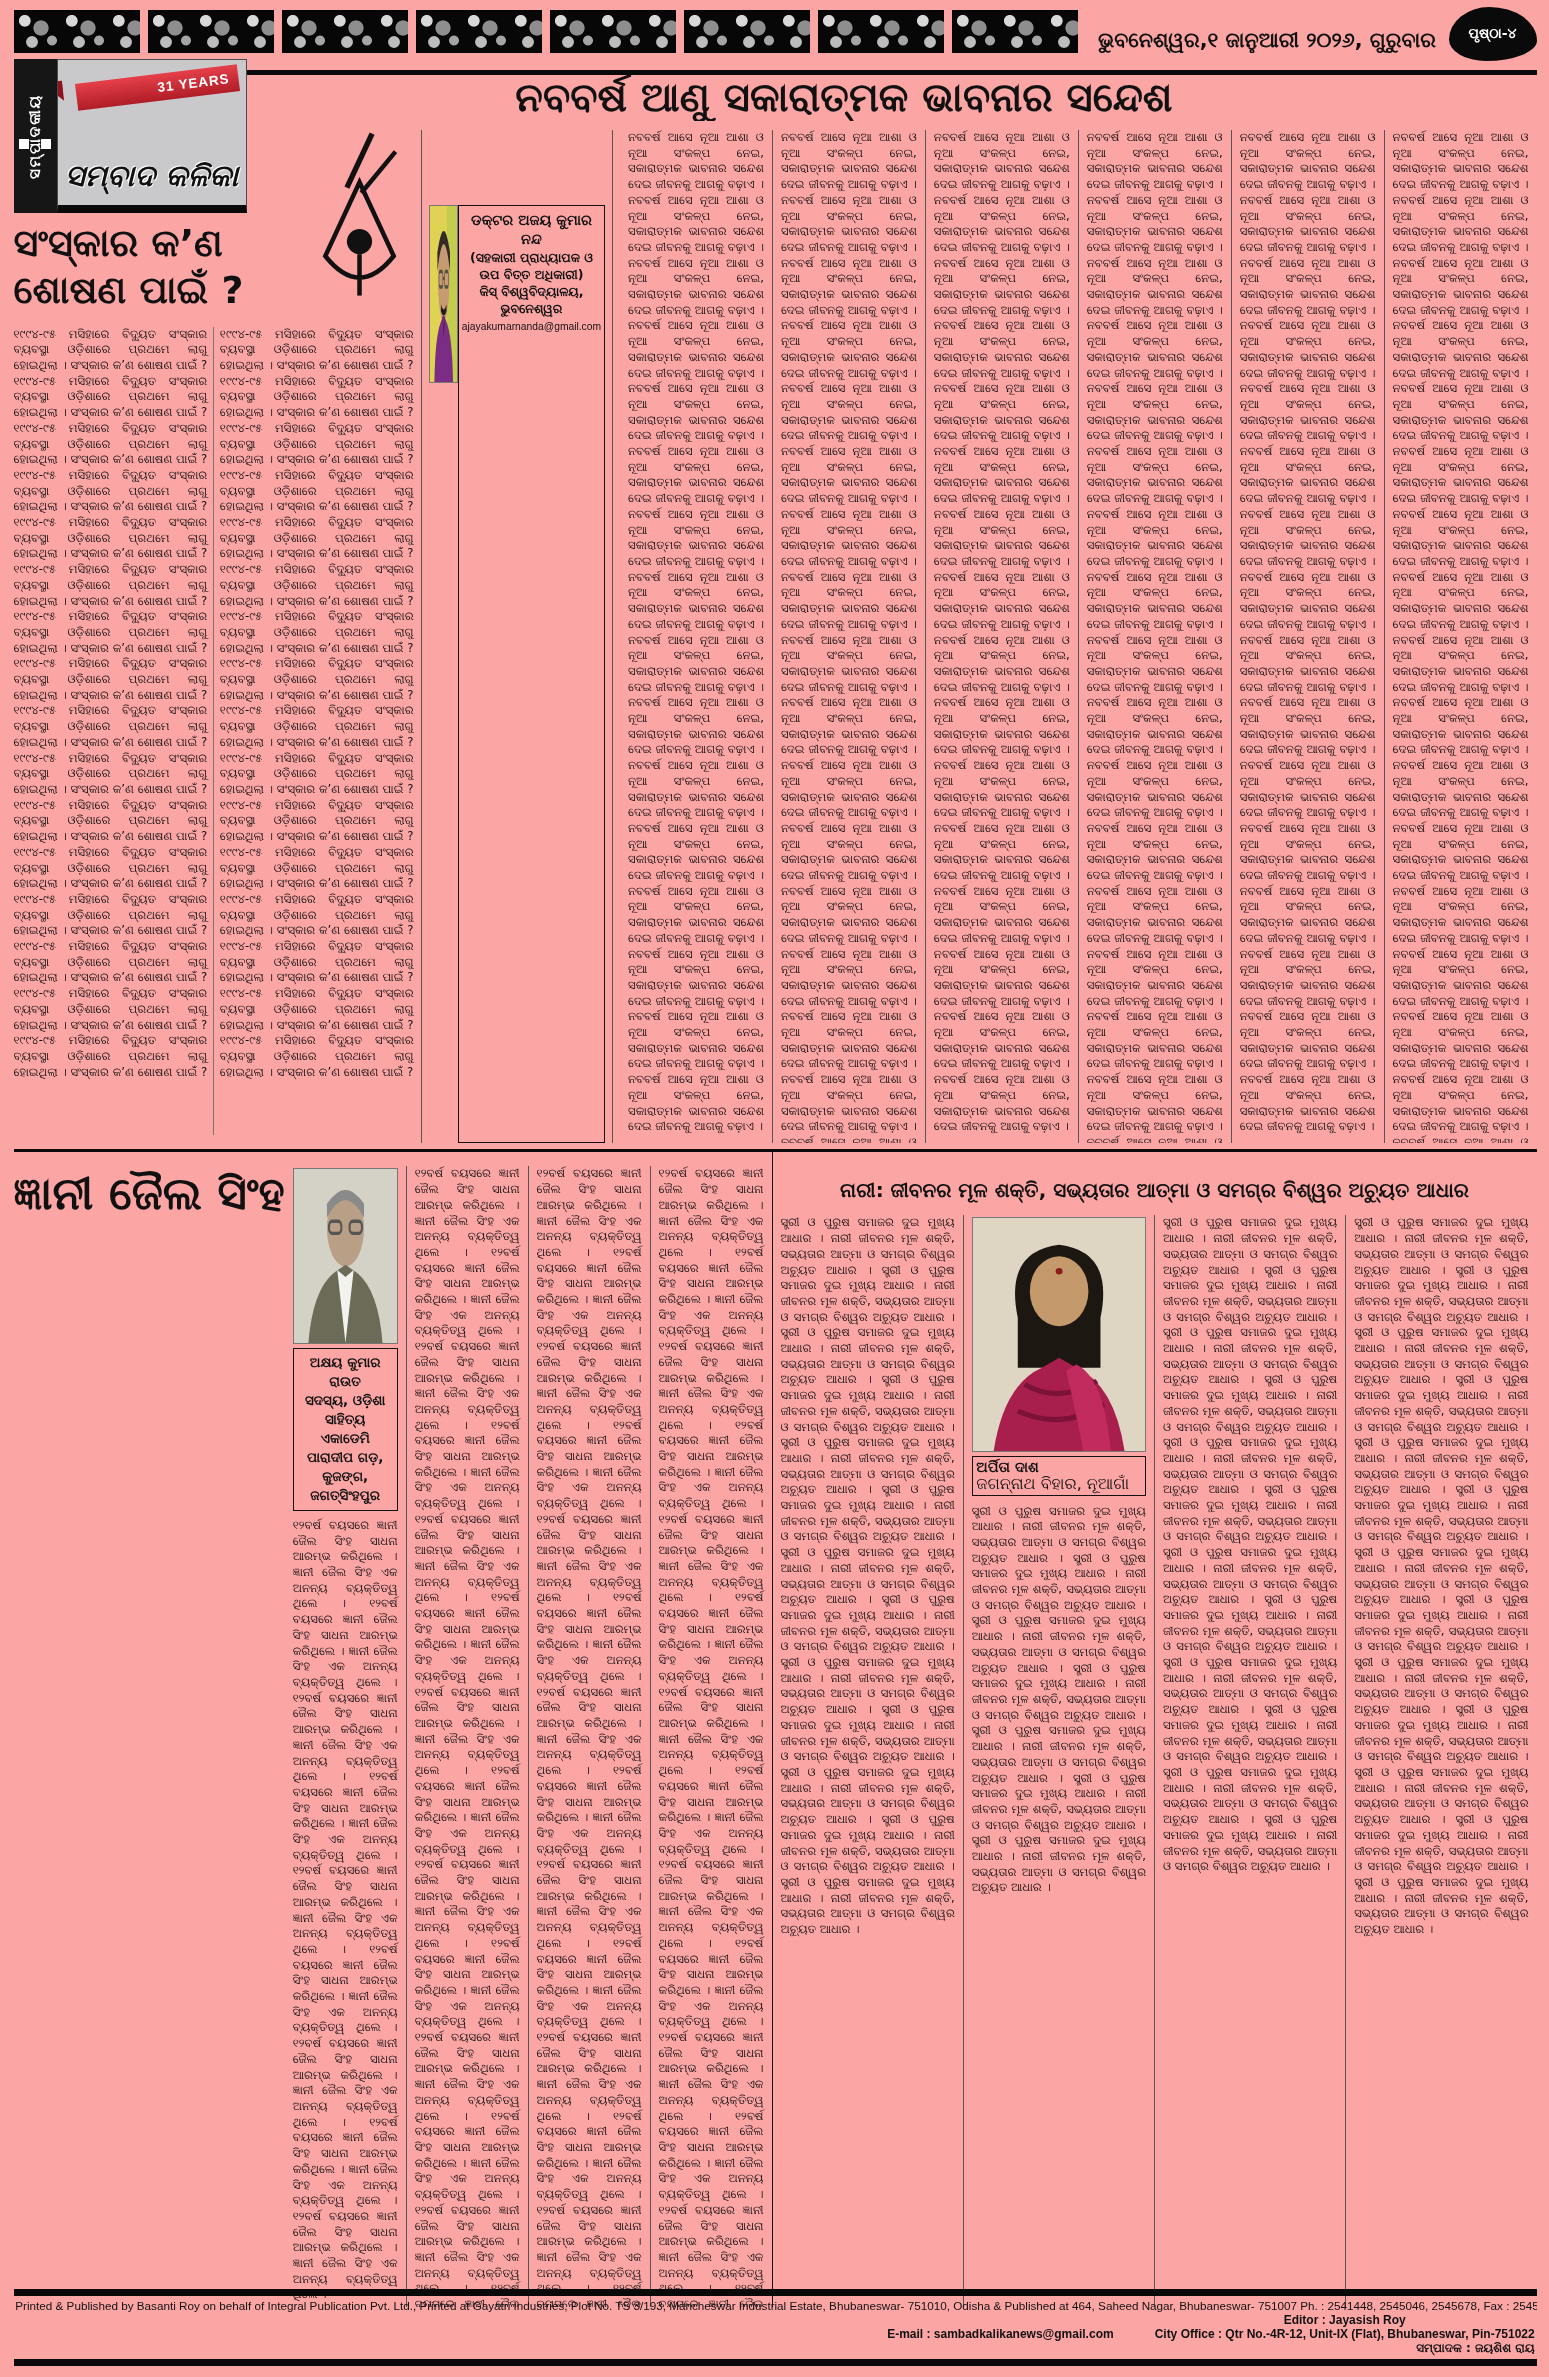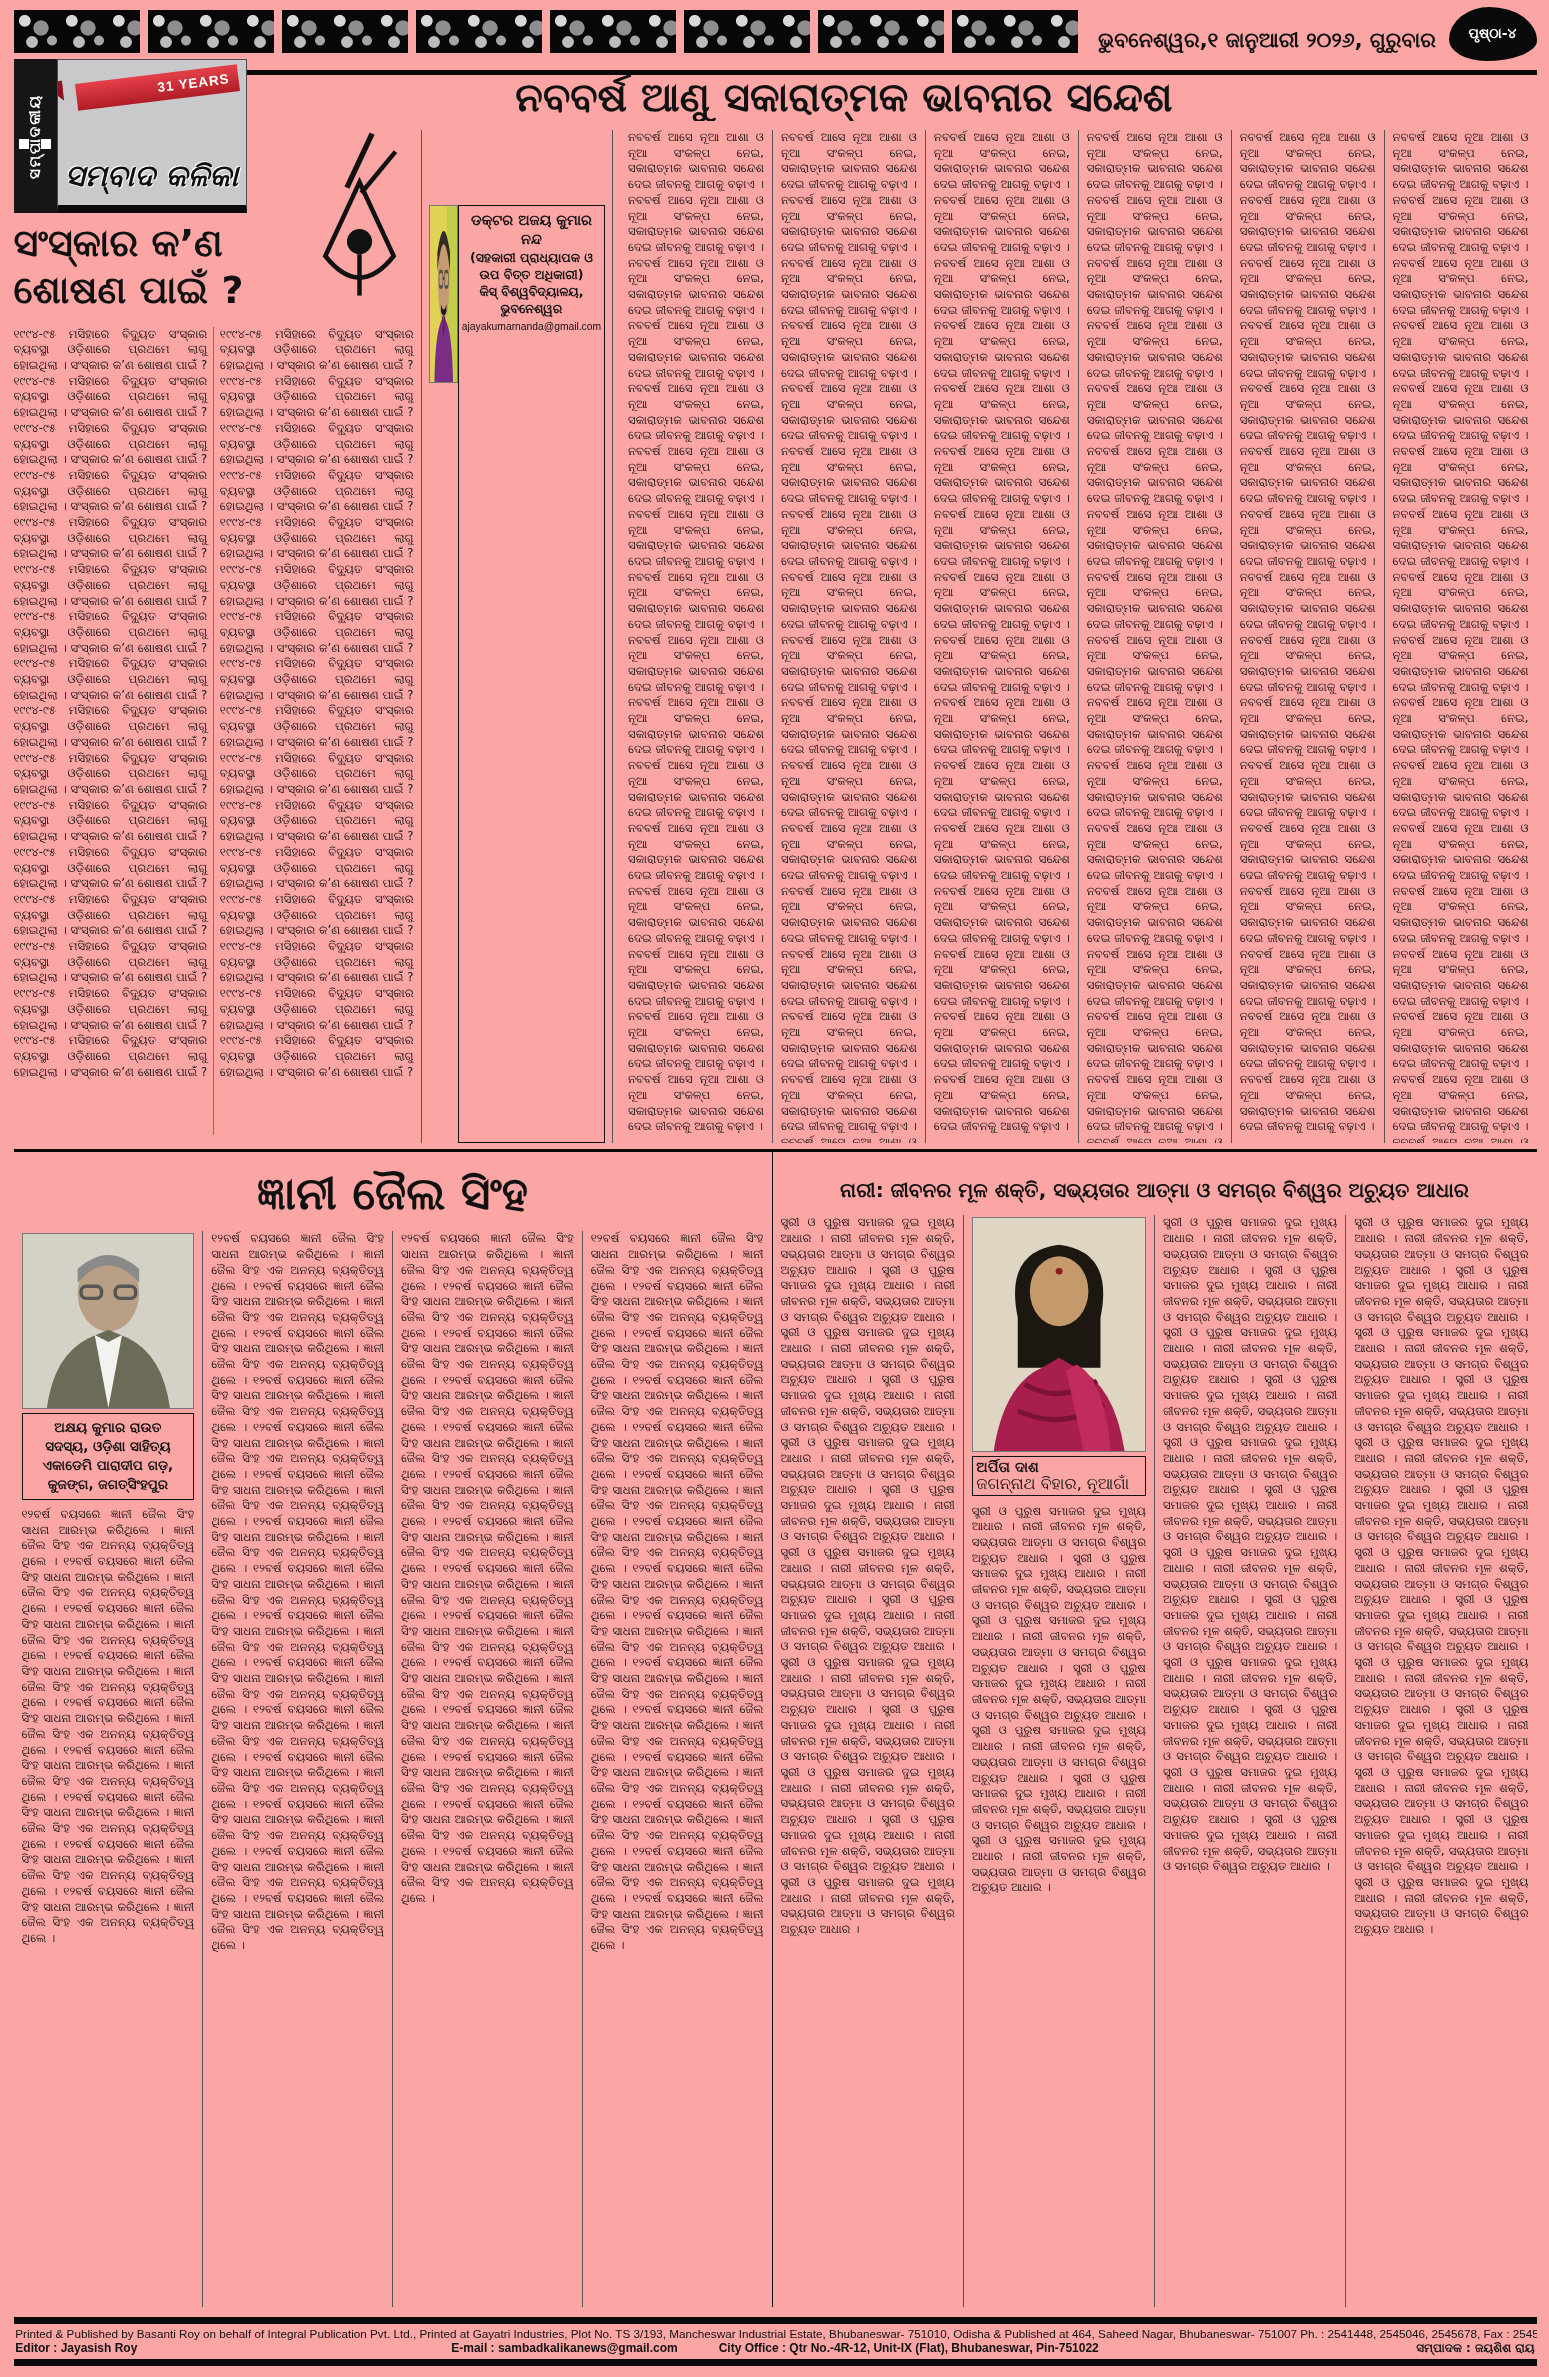--- a/index.html
+++ b/index.html
@@ -62,21 +62,21 @@
   .bio-line{font-weight:bold;font-size:12.6px;line-height:17px;}
   .bio-email{font-size:10.3px;font-family:"Liberation Sans",sans-serif;padding-top:3.6px;}
   .bio-fill{flex:1;overflow:hidden;font-size:11.7px;line-height:15.7px;text-align:justify;margin-top:9px;}
   .col{flex:1;border-left:0.9px solid #555;padding:0 8px;overflow:hidden;
        font-size:11.7px;line-height:15.7px;text-align:justify;}
   .col.no-left{border-left:none;}
 
   
   .mid-section{position:absolute;left:13.5px;top:1149px;width:1523px;height:1158px;
       border-top:3.6px solid #0a0a0a;display:flex;box-sizing:border-box;}
-  .mid-left{width:758px;flex:0 0 auto;display:flex;flex-direction:column;padding-top:9px;box-sizing:border-box;}
+  .mid-left{width:758px;flex:0 0 auto;display:flex;flex-direction:row;padding-top:9px;box-sizing:border-box;}
   .mid-right{flex:1;border-left:1.8px solid #0a0a0a;display:flex;flex-direction:column;padding-top:18px;box-sizing:border-box;}
   .giani-headline{text-align:center;font-size:45px;font-weight:bold;height:65px;line-height:65px;
       white-space:nowrap;overflow:hidden;}
   .nari-headline{text-align:center;font-size:20px;font-weight:bold;height:40px;line-height:40px;
       white-space:nowrap;overflow:hidden;padding:0 3.6px;}
   .mid-cols{flex:1;display:flex;overflow:hidden;margin-top:5.4px;}
   .figure{margin:1.8px 0 7.2px;}
   .giani-photo{width:100%;height:176px;display:block;border:0.9px solid #777;box-sizing:border-box;}
   .giani-caption{border:1.8px solid #111;padding:4.5px 5.4px;font-weight:bold;font-size:13.5px;
       line-height:19px;text-align:center;margin-top:3.6px;}
@@ -84,21 +84,21 @@
   .nari-caption{border:1.8px solid #111;padding:3.6px;margin-top:3.6px;}
   .nari-name{font-weight:bold;font-size:14.4px;}
   .nari-line{font-size:16px;}
 
   
   .footer{position:absolute;left:13.5px;right:13.5px;bottom:10.8px;}
   .bar{height:7.2px;background:#0a0a0a;}
   .foot-line1{font-family:"Liberation Sans",sans-serif;font-size:11.7px;padding:2.7px 1.8px 0.9px 1.8px;
       white-space:nowrap;overflow:hidden;}
   .foot-line2{display:flex;align-items:flex-end;font-size:12px;padding:0.9px 1.8px 3.6px 1.8px;
-      font-family:"Liberation Sans",sans-serif;}
+      font-family:"Liberation Sans",sans-serif;flex-direction:column;}
   .foot-editor{width:251px;font-weight:bold;}
   .foot-center{flex:1;display:flex;justify-content:center;gap:41px;font-weight:bold;white-space:nowrap;overflow:hidden;}
   .foot-odia{width:251px;text-align:right;font-weight:bold;font-family:"DejaVu Sans",sans-serif;}
 </style>
 </head>
 <body>
 
 <div class="page">
 
   <div class="top-border">

